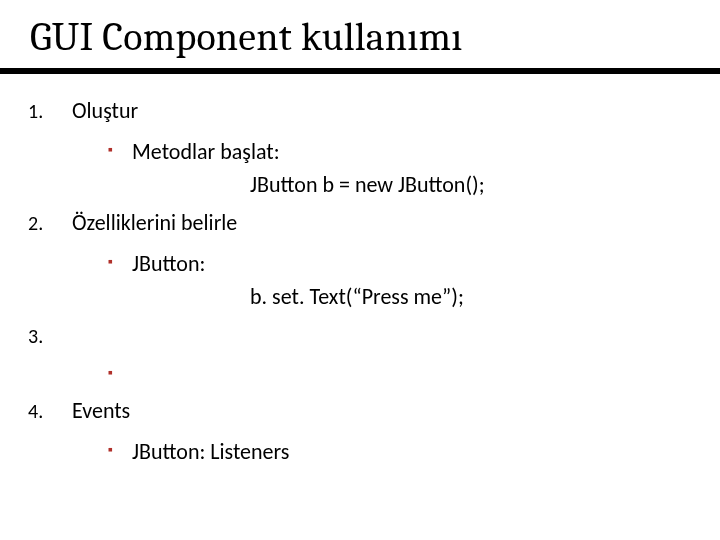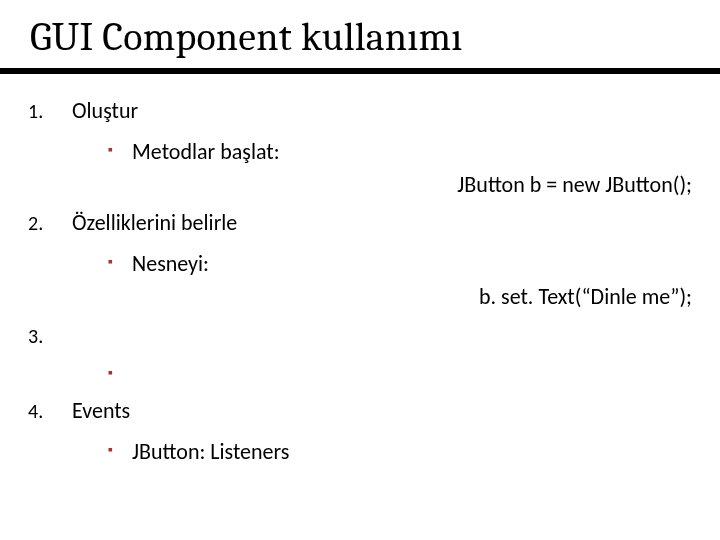--- a/index.html
+++ b/index.html
@@ -64,21 +64,20 @@
     flex: 0 0 24px;
     font-size: 14px;
     color: #b0302a;
     line-height: 26px;
   }
   .subtext {
     flex: 1 1 auto;
   }
   .indent-code {
     padding-left: 178px;
-    text-align: right;
   }
 </style>
 </head>
 <body>
 
 <div class="slide">
 
   <div class="title-wrap">
     <h1 class="title">GUI Component kullanımı</h1>
   </div>
@@ -103,23 +102,23 @@
 
     <div class="row">
       <div class="num">2.</div>
       <div class="main">Özelliklerini belirle</div>
     </div>
     <div class="row">
       <div class="num"></div>
       <div class="main">
         <div class="sub">
           <div class="sq">▪</div>
-          <div class="subtext">Nesneyi:</div>
+          <div class="subtext">JButton:</div>
         </div>
-        <div class="indent-code">b. set. Text(“Dinle me”);</div>
+        <div class="indent-code">b. set. Text(“Press me”);</div>
       </div>
     </div>
 
     <div class="row">
       <div class="num">3.</div>
     </div>
     <div class="row">
       <div class="num"></div>
       <div class="main">
         <div class="sub">

